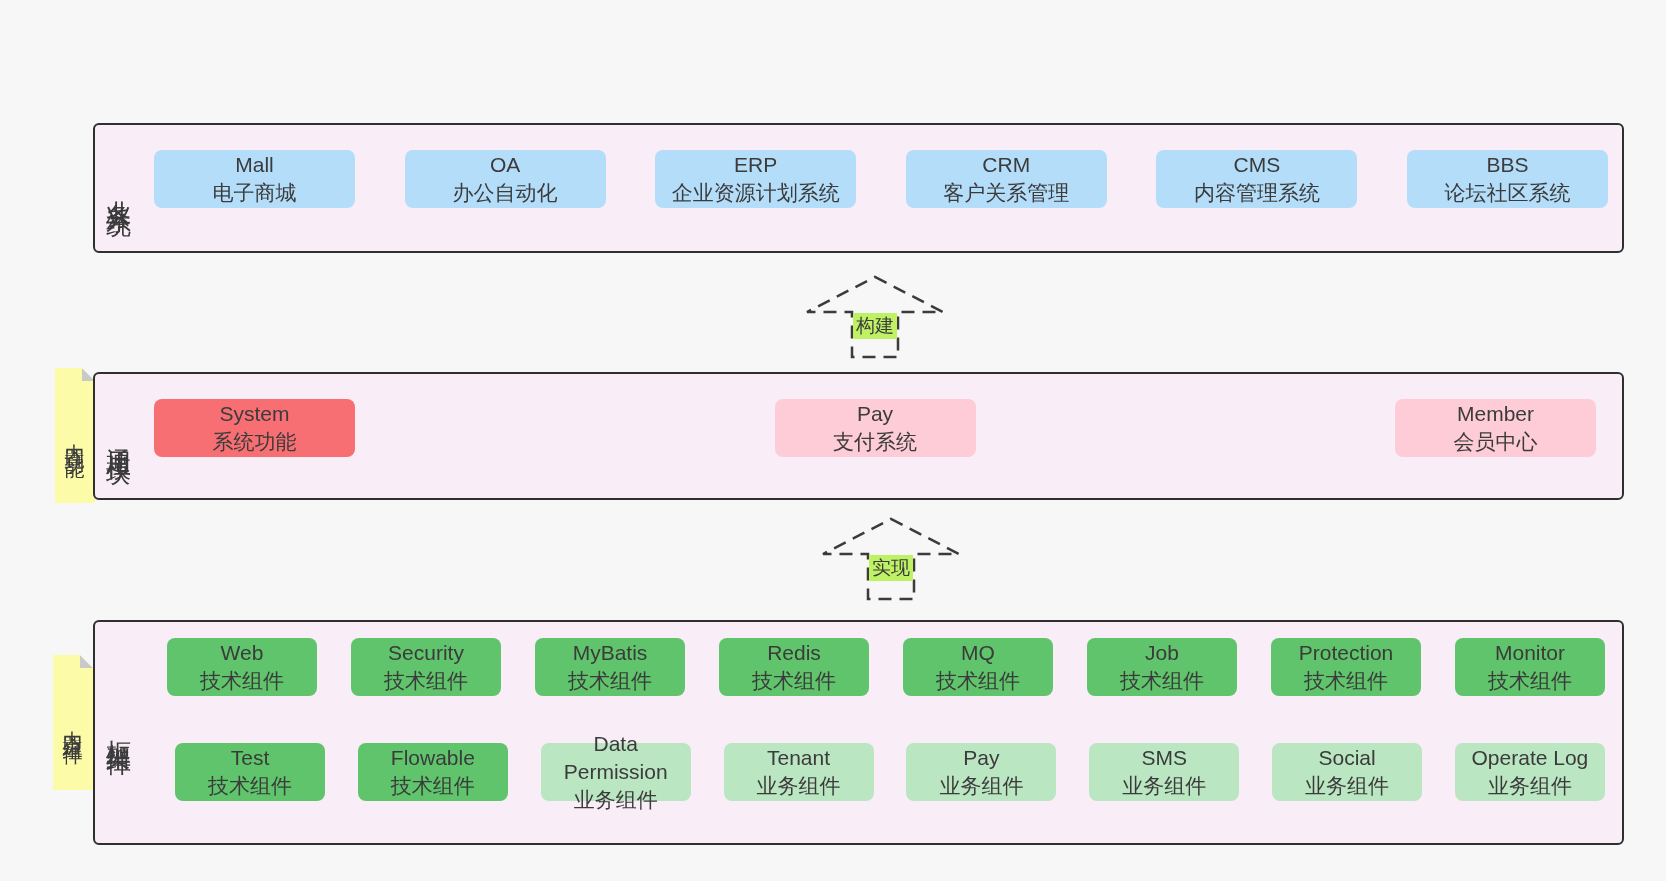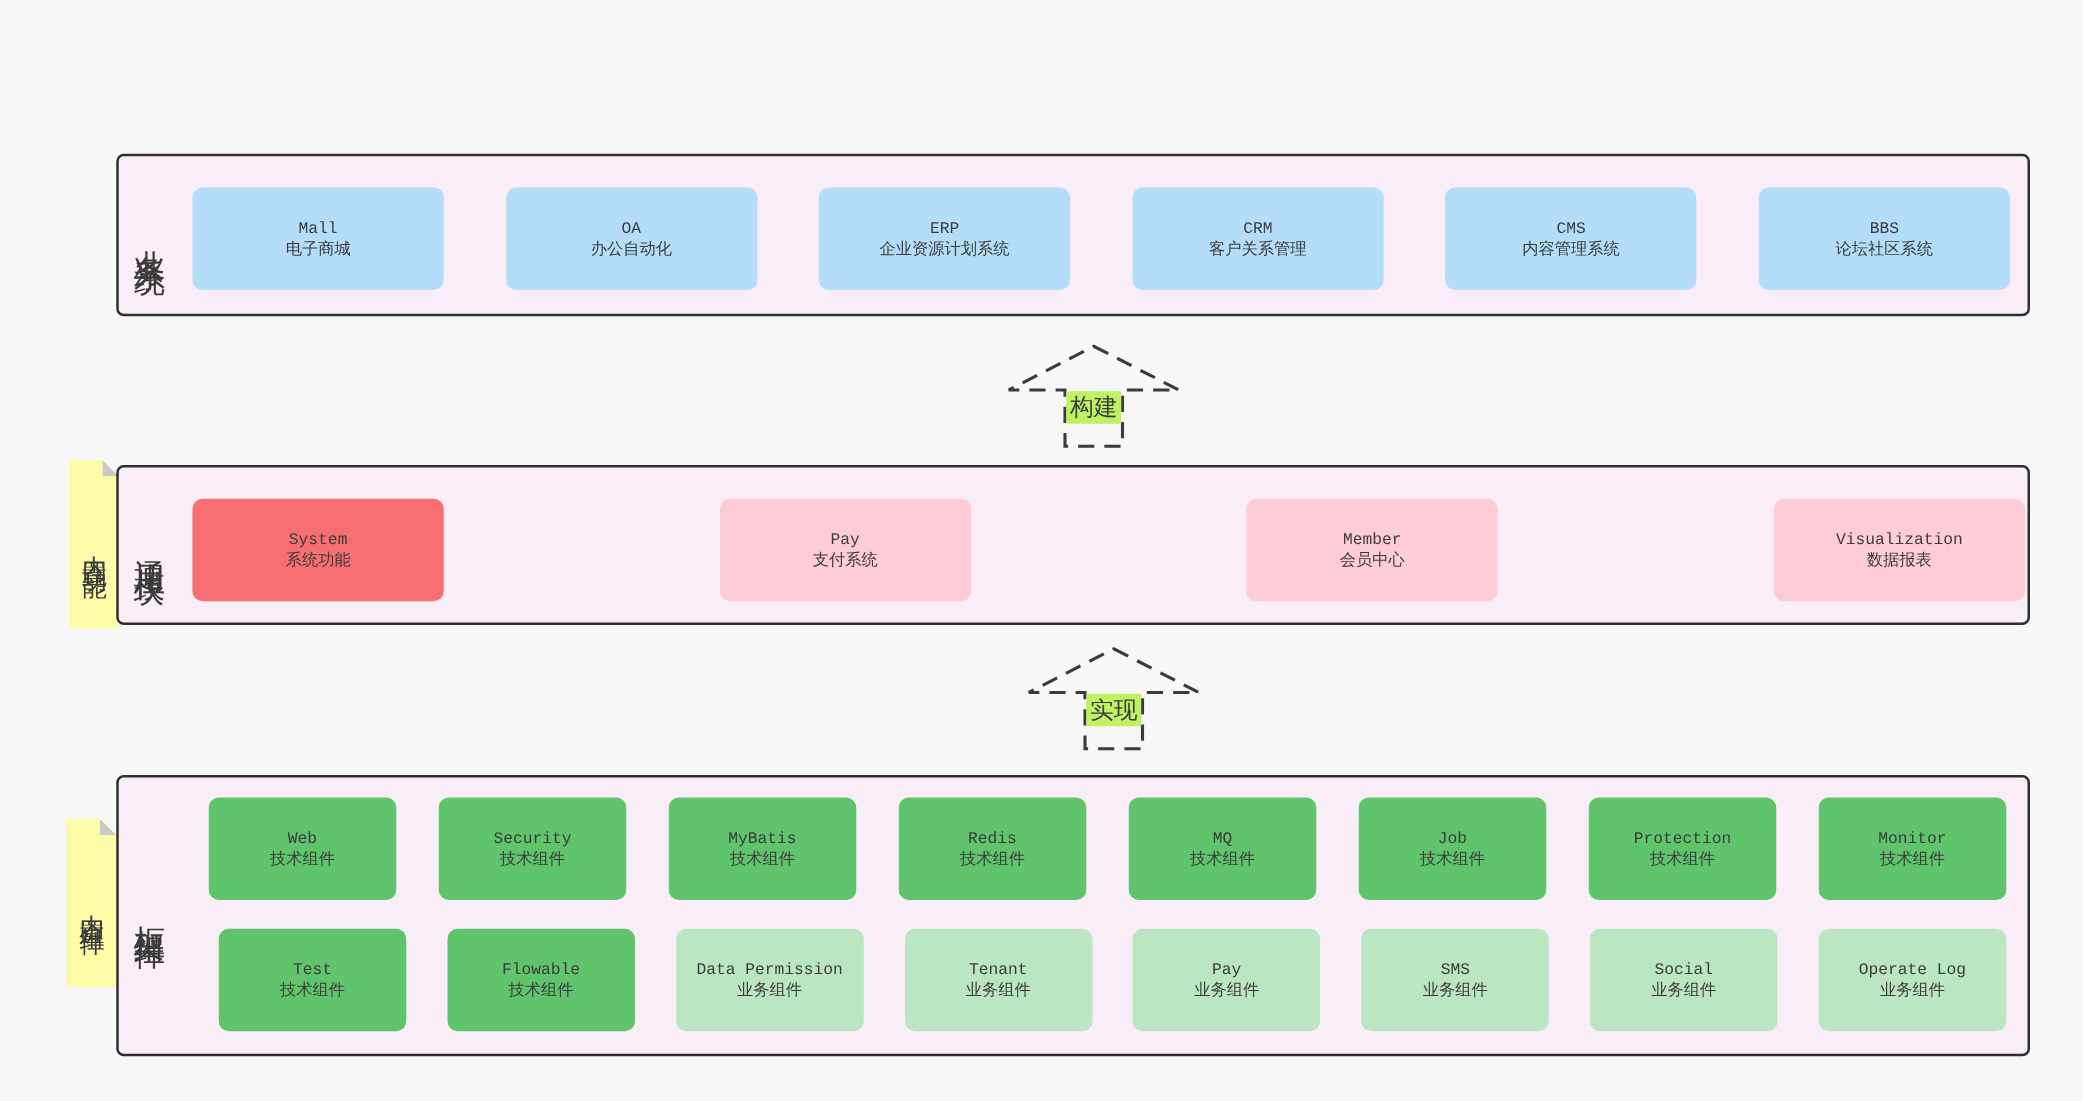--- a/index.html
+++ b/index.html
@@ -31,32 +31,31 @@
     transform:translateY(-50%);
     writing-mode:vertical-rl; text-orientation:upright;
     font-size:25px; letter-spacing:4px; line-height:1;
     white-space:nowrap; color:#3b3b3b;
   }
   .container.bot .v-label { top:48%; }
 
   
   .row { position:absolute; display:flex; justify-content:space-between; }
   .row-top { left:59px; right:14px; top:25px; }
-  .row-mid { left:59px; right:2px; top:25px; }
+  .row-mid { left:59px; right:26px; top:25px; }
   .row-b1  { left:72px; right:17px; top:16px; }
   .row-b2  { left:60px; right:17px; top:121px;margin-left:20px; }
 
   .box {
-    height:82px; border-radius:8px;
+    height:58px; border-radius:8px;
     display:flex; flex-direction:column;
     align-items:center; justify-content:center;
     text-align:center;
-    font-size:13px; line-height:1.32;
+    font-size:21px; line-height:1.32;
     padding:2px 4px;
-    font-family:Liberation Mono, monospace;
   }
   .box.w6 { width:201px; }
   .box.w8 { width:150px; }
 
   .blue   { background:#b4ddfa; }
   .red    { background:#f76f73; }
   .pink   { background:#fdccd6; }
   .gdark  { background:#5fc46b; }
   .glight { background:#bae6c2; }
 
@@ -147,24 +146,20 @@
         <span>系统功能</span>
       </div>
       <div class="box w6 pink">
         <span>Pay</span>
         <span>支付系统</span>
       </div>
       <div class="box w6 pink">
         <span>Member</span>
         <span>会员中心</span>
       </div>
-      <div class="box w6 pink">
-        <span>Visualization</span>
-        <span>数据报表</span>
-      </div>
     </div>
   </section>
 
   <div class="arrow arrow-implement">
     <svg width="144" height="86" viewBox="0 0 144 86">
       <polygon points="72,3 140,38 95,38 95,83 49,83 49,38 4,38" fill="#f7f7f7" stroke="#3b3b3b" stroke-width="2.5" stroke-dasharray="13 8"></polygon>
     </svg>
     <span class="arrow-label">实现</span>
   </div>
 

